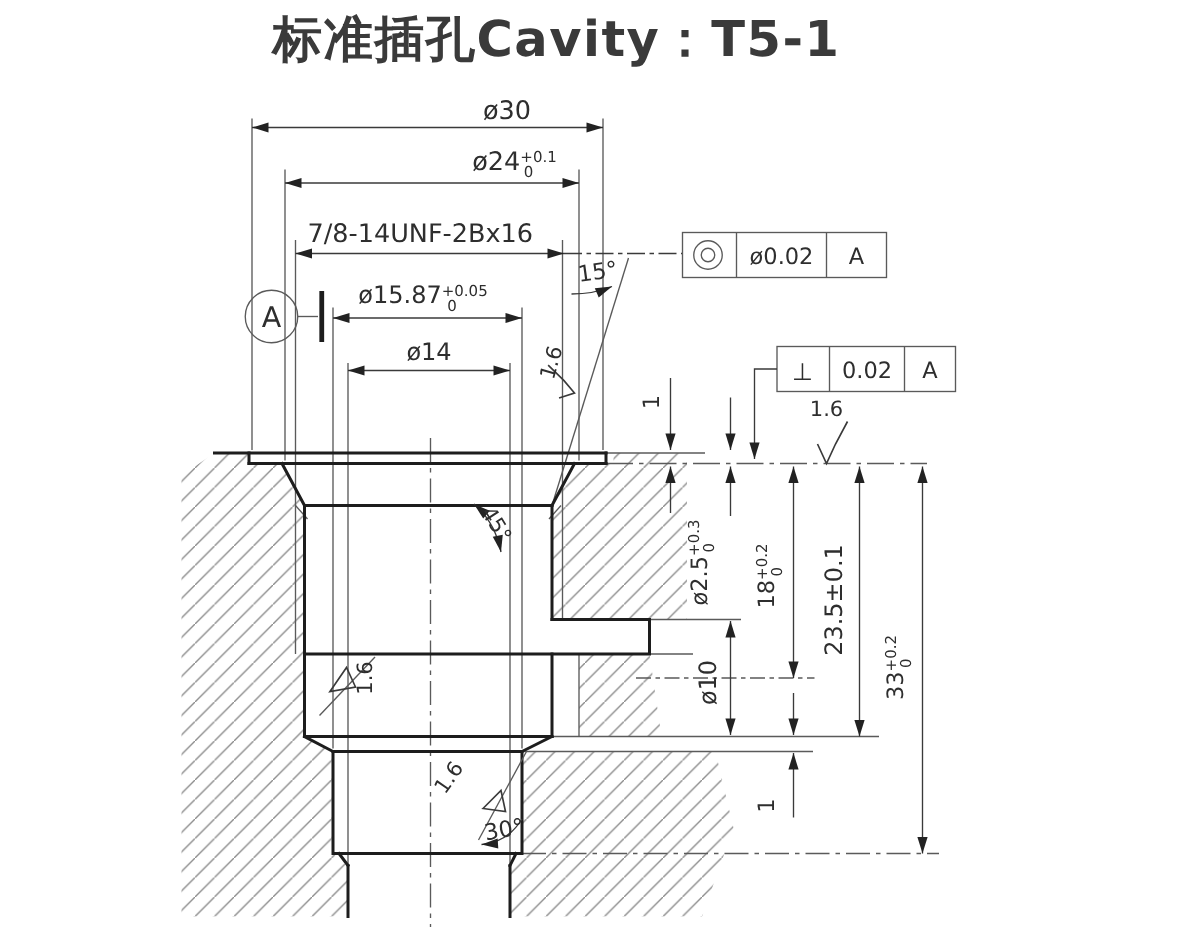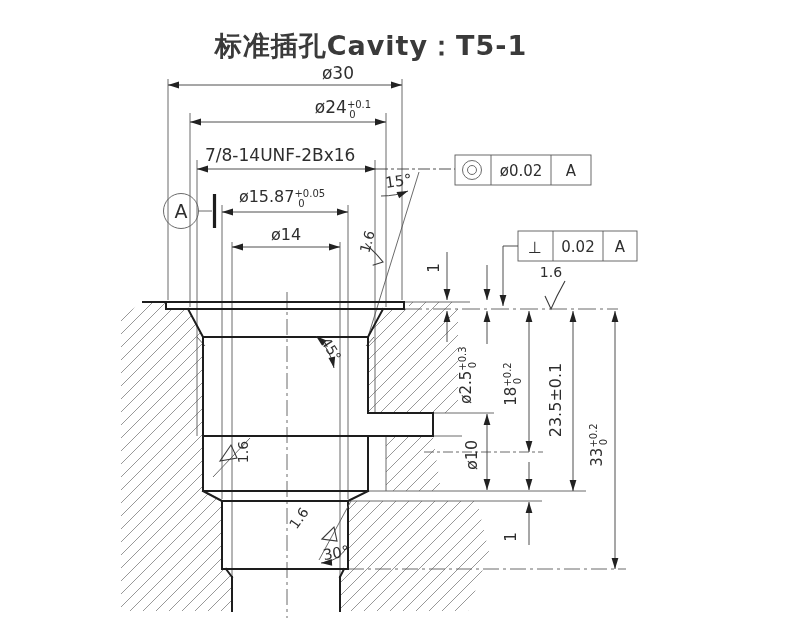--- a/index.html
+++ b/index.html
@@ -1,19 +1,19 @@
 <!DOCTYPE html>
 <html><head>
 <meta charset="utf-8">
 <style>
   html,body{margin:0;padding:0;background:#ffffff;}
   .canvas{position:relative;width:785px;height:630px;background:#fff;overflow:hidden;
           font-family:"DejaVu Sans","Liberation Sans",sans-serif;}
   .title{position:absolute;top:4px;left:0;width:742px;text-align:center;
-         font-size:27px;font-weight:600;color:#3a3a3a;letter-spacing:1px;margin-top:24px;}
+         font-size:33px;font-weight:600;color:#3a3a3a;letter-spacing:1px;}
   svg text{fill:#2e2e2e;font-family:"DejaVu Sans","Liberation Sans",sans-serif;}
   .thick{stroke:#1d1d1d;stroke-width:2;fill:none;stroke-linecap:square;}
   .thin{stroke:#5a5a5a;stroke-width:0.9;fill:none;}
   .dim{stroke:#3a3a3a;stroke-width:0.9;fill:none;}
   .rough{stroke:#3a3a3a;stroke-width:1.1;fill:none;}
 </style>
 </head>
 <body>
 
 <div class="canvas">

